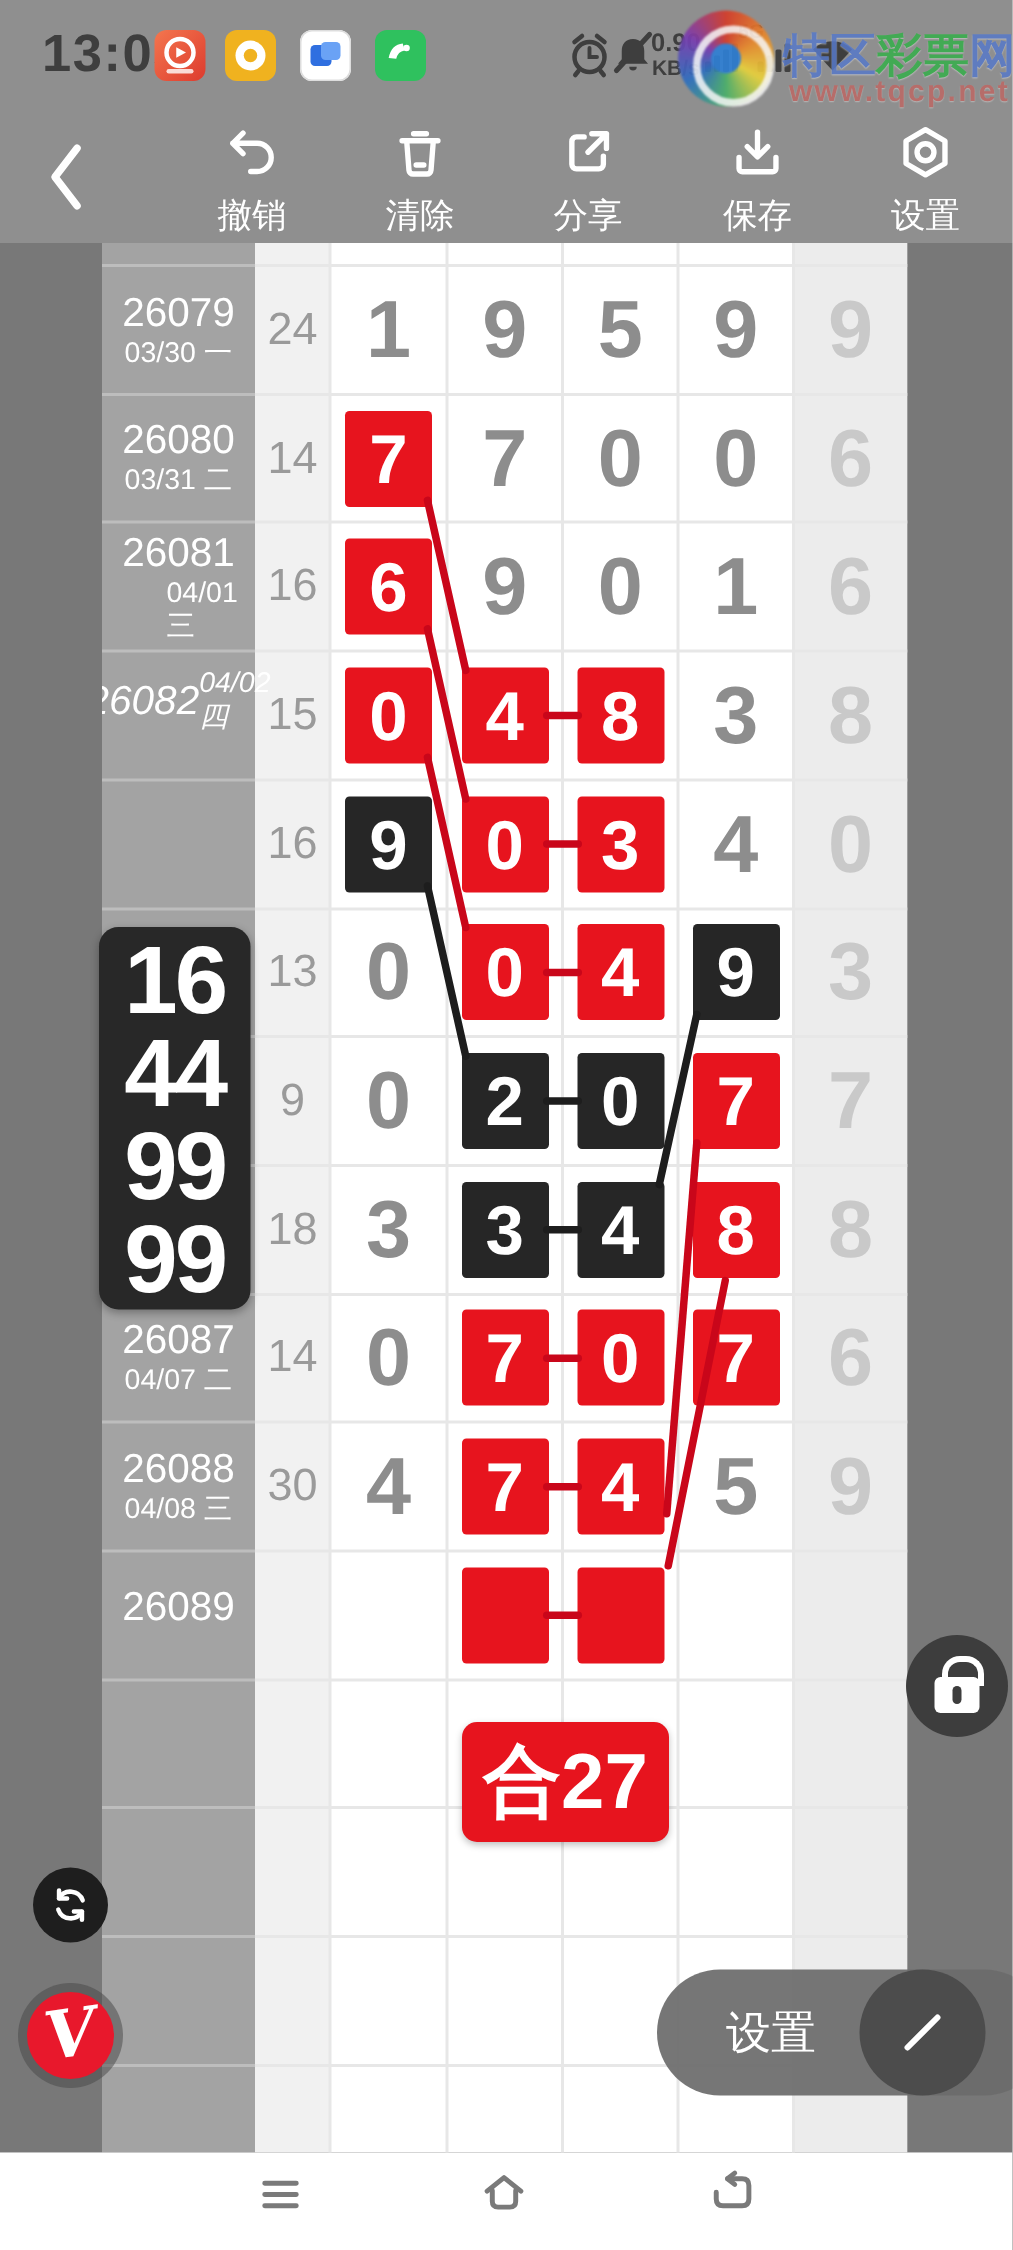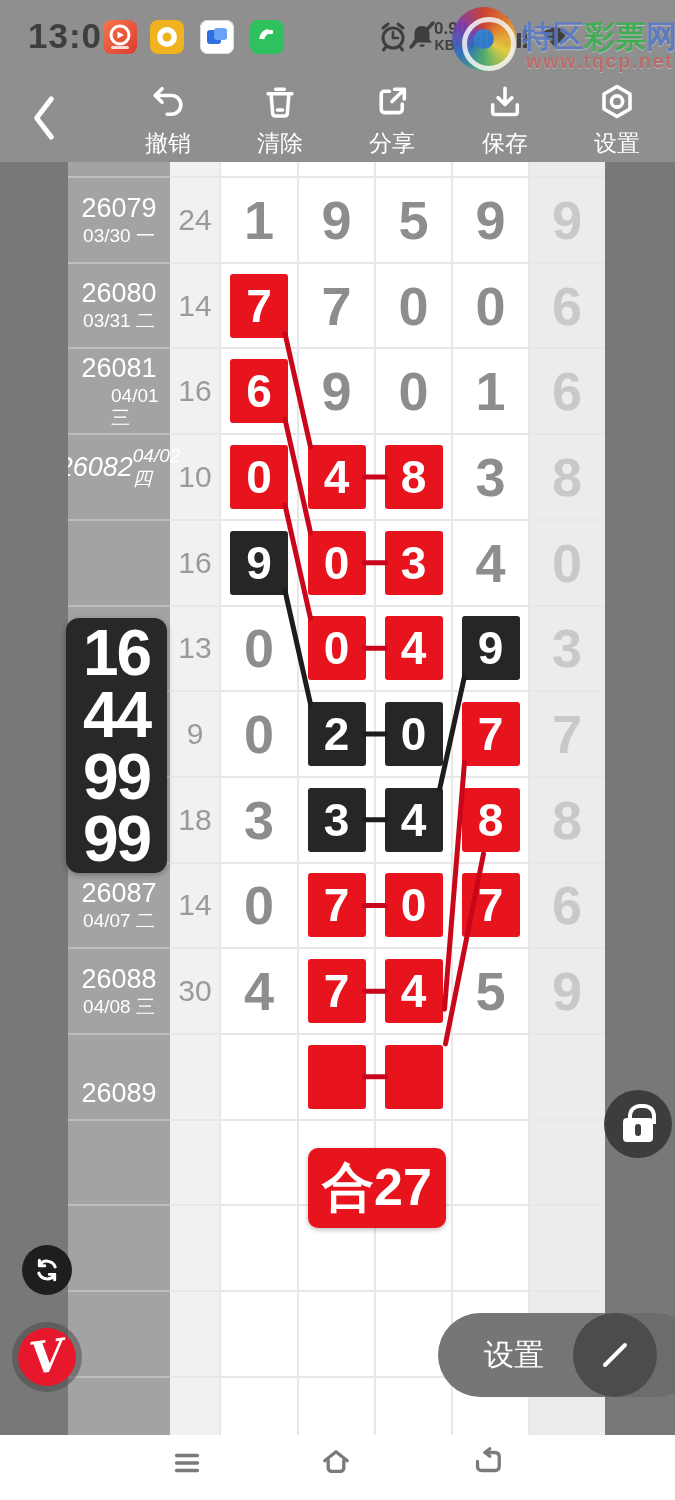--- a/index.html
+++ b/index.html
@@ -251,21 +251,21 @@
       <div style="left: 102px; top: 186.4px; width: 50px; height: 85.7px; display: flex; align-items: center; justify-content: center; font-size: 30px; color: rgb(154, 154, 154);">16</div>
       <div class="square" style="left: 162px; top: 197.25px; width: 58px; height: 64px; background: rgb(231, 20, 30);">6</div>
       <div class="digit" style="left: 230.5px; top: 186.4px; width: 76px; height: 85.7px; color: rgb(141, 141, 141);">9</div>
       <div class="digit" style="left: 307.5px; top: 186.4px; width: 76px; height: 85.7px; color: rgb(141, 141, 141);">0</div>
       <div class="digit" style="left: 384.5px; top: 186.4px; width: 76px; height: 85.7px; color: rgb(141, 141, 141);">1</div>
       <div class="digit" style="left: 461px; top: 186.4px; width: 76px; height: 85.7px; color: rgb(201, 201, 201);">6</div>
       <div style="left: 0px; top: 263px; width: 102px; height: 85.7px; display: flex; flex-direction: row; align-items: center; justify-content: center; color: rgb(255, 255, 255); line-height: 1.18; font-style: italic;">
         <div style="font-size: 27px;">26082</div>
         <div style="font-size: 19px;">04/02 四</div>
       </div>
-      <div style="left: 102px; top: 272.1px; width: 50px; height: 85.7px; display: flex; align-items: center; justify-content: center; font-size: 30px; color: rgb(154, 154, 154);">10</div>
+      <div style="left: 102px; top: 272.1px; width: 50px; height: 85.7px; display: flex; align-items: center; justify-content: center; font-size: 30px; color: rgb(154, 154, 154);">15</div>
       <div class="square" style="left: 162px; top: 282.95px; width: 58px; height: 64px; background: rgb(231, 20, 30);">0</div>
       <div class="square" style="left: 239.5px; top: 282.95px; width: 58px; height: 64px; background: rgb(231, 20, 30);">4</div>
       <div class="square" style="left: 316.5px; top: 282.95px; width: 58px; height: 64px; background: rgb(231, 20, 30);">8</div>
       <div class="digit" style="left: 384.5px; top: 272.1px; width: 76px; height: 85.7px; color: rgb(141, 141, 141);">3</div>
       <div class="digit" style="left: 461px; top: 272.1px; width: 76px; height: 85.7px; color: rgb(201, 201, 201);">8</div>
       <div style="left: 102px; top: 357.8px; width: 50px; height: 85.7px; display: flex; align-items: center; justify-content: center; font-size: 30px; color: rgb(154, 154, 154);">16</div>
       <div class="square" style="left: 162px; top: 368.65px; width: 58px; height: 64px; background: rgb(38, 38, 38);">9</div>
       <div class="square" style="left: 239.5px; top: 368.65px; width: 58px; height: 64px; background: rgb(231, 20, 30);">0</div>
       <div class="square" style="left: 316.5px; top: 368.65px; width: 58px; height: 64px; background: rgb(231, 20, 30);">3</div>
       <div class="digit" style="left: 384.5px; top: 357.8px; width: 76px; height: 85.7px; color: rgb(141, 141, 141);">4</div>
@@ -301,21 +301,21 @@
       <div style="left: 0px; top: 786.3px; width: 102px; height: 85.7px; display: flex; flex-direction: column; align-items: center; justify-content: center; color: rgb(255, 255, 255); line-height: 1.18;">
         <div style="font-size: 27px;">26088</div>
         <div style="font-size: 19px;">04/08 三</div>
       </div>
       <div style="left: 102px; top: 786.3px; width: 50px; height: 85.7px; display: flex; align-items: center; justify-content: center; font-size: 30px; color: rgb(154, 154, 154);">30</div>
       <div class="digit" style="left: 153px; top: 786.3px; width: 76px; height: 85.7px; color: rgb(141, 141, 141);">4</div>
       <div class="square" style="left: 239.5px; top: 797.15px; width: 58px; height: 64px; background: rgb(231, 20, 30);">7</div>
       <div class="square" style="left: 316.5px; top: 797.15px; width: 58px; height: 64px; background: rgb(231, 20, 30);">4</div>
       <div class="digit" style="left: 384.5px; top: 786.3px; width: 76px; height: 85.7px; color: rgb(141, 141, 141);">5</div>
       <div class="digit" style="left: 461px; top: 786.3px; width: 76px; height: 85.7px; color: rgb(201, 201, 201);">9</div>
-      <div style="left: 0px; top: 872px; width: 102px; height: 76px; display: flex; flex-direction: column; align-items: center; justify-content: flex-end; color: rgb(255, 255, 255); line-height: 1.18;">
+      <div style="left: 0px; top: 872px; width: 102px; height: 76px; display: flex; flex-direction: column; align-items: center; justify-content: center; color: rgb(255, 255, 255); line-height: 1.18;">
         <div style="font-size: 27px;">26089</div>
       </div>
       <div class="square" style="left: 239.5px; top: 882.85px; width: 58px; height: 64px; background: rgb(231, 20, 30);"></div>
       <div class="square" style="left: 316.5px; top: 882.85px; width: 58px; height: 64px; background: rgb(231, 20, 30);"></div>
     </div>
   <svg id="chart-svg" width="537" height="1273">
       <line x1="296.5" y1="314.95000000000005" x2="317.5" y2="314.95000000000005" stroke="#c9061a" stroke-width="5" stroke-linecap="round"></line>
       <line x1="296.5" y1="400.65000000000003" x2="317.5" y2="400.65000000000003" stroke="#c9061a" stroke-width="5" stroke-linecap="round"></line>
       <line x1="296.5" y1="486.35" x2="317.5" y2="486.35" stroke="#c9061a" stroke-width="5" stroke-linecap="round"></line>
       <line x1="296.5" y1="572.0500000000001" x2="317.5" y2="572.0500000000001" stroke="#1d1d1d" stroke-width="5" stroke-linecap="round"></line>

